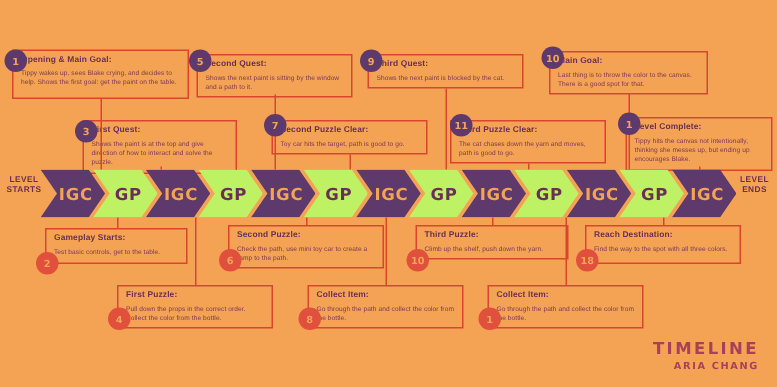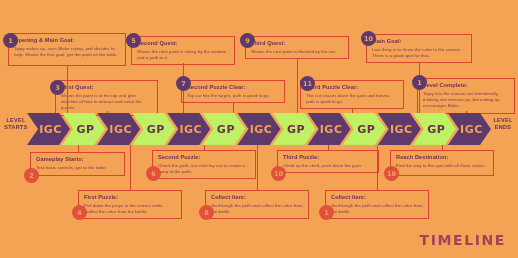--- a/index.html
+++ b/index.html
@@ -100,21 +100,21 @@
   }
   .conn.v { width: 1px; }
 
   
   #sig {
     position: absolute;
     right: 12px; bottom: 10px;
     text-align: right;
   }
   #sig .t1 {
-    font-size: 14px;
+    font-size: 11px;
     font-weight: bold;
     color: #a8405a;
     letter-spacing: 1.6px;
     font-family: "DejaVu Sans", sans-serif;
   }
   #sig .t2 {
     font-size: 6.5px;
     font-weight: bold;
     color: #a8405a;
     letter-spacing: 1.1px;
@@ -244,20 +244,21 @@
       <div class="chev gp" style="left: 412.846px; width: 43.0769px; z-index: 12;">
         <span>GP</span>
       </div>
       <div class="chev igc" style="left: 447.923px; width: 43.0769px; z-index: 11;">
         <span>IGC</span>
       </div>
     </div>
 
   <div id="sig">
     <div class="t1">TIMELINE</div>
+    <div class="t2">ARIA CHANG</div>
   </div>
 
 <div class="marker top" style="left: 3px; top: 33px;">1</div>
     <div class="marker bot" style="left: 24px; top: 168px;">2</div>
     <div class="marker top" style="left: 50px; top: 80px;">3</div>
     <div class="marker bot" style="left: 72px; top: 205px;">4</div>
     <div class="marker top" style="left: 126px; top: 33px;">5</div>
     <div class="marker bot" style="left: 146px; top: 166px;">6</div>
     <div class="marker top" style="left: 176px; top: 76px;">7</div>
     <div class="marker bot" style="left: 199px; top: 205px;">8</div>

